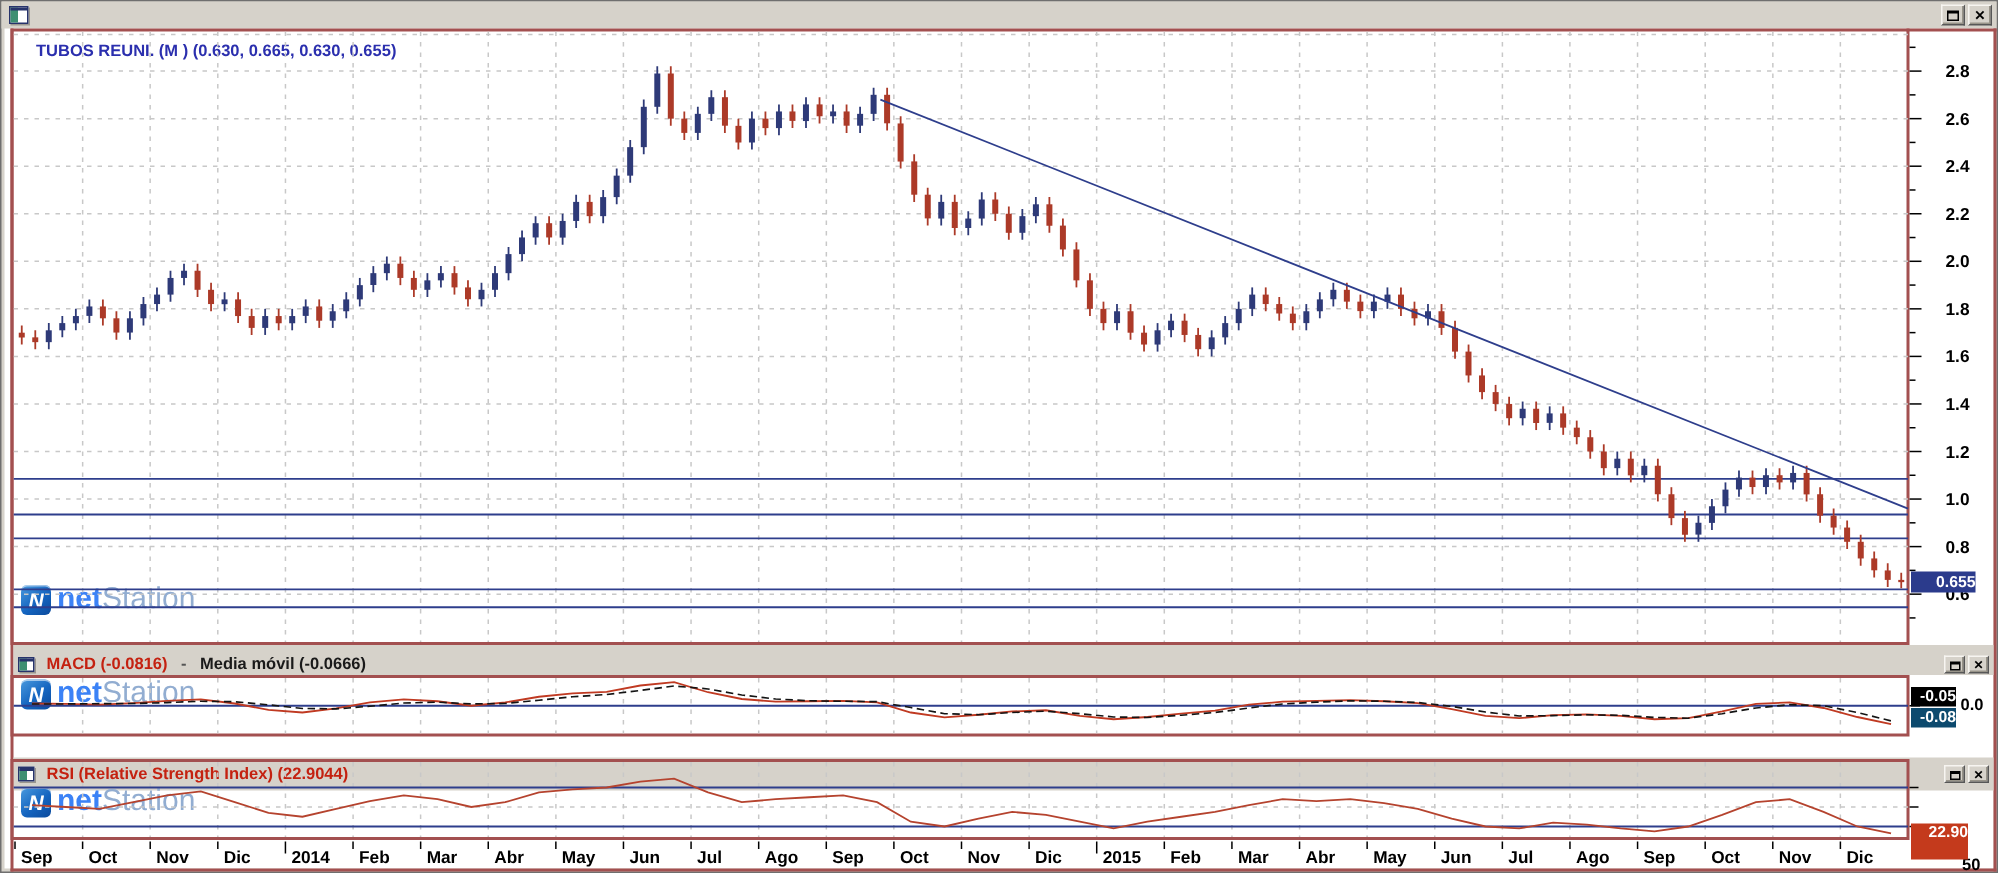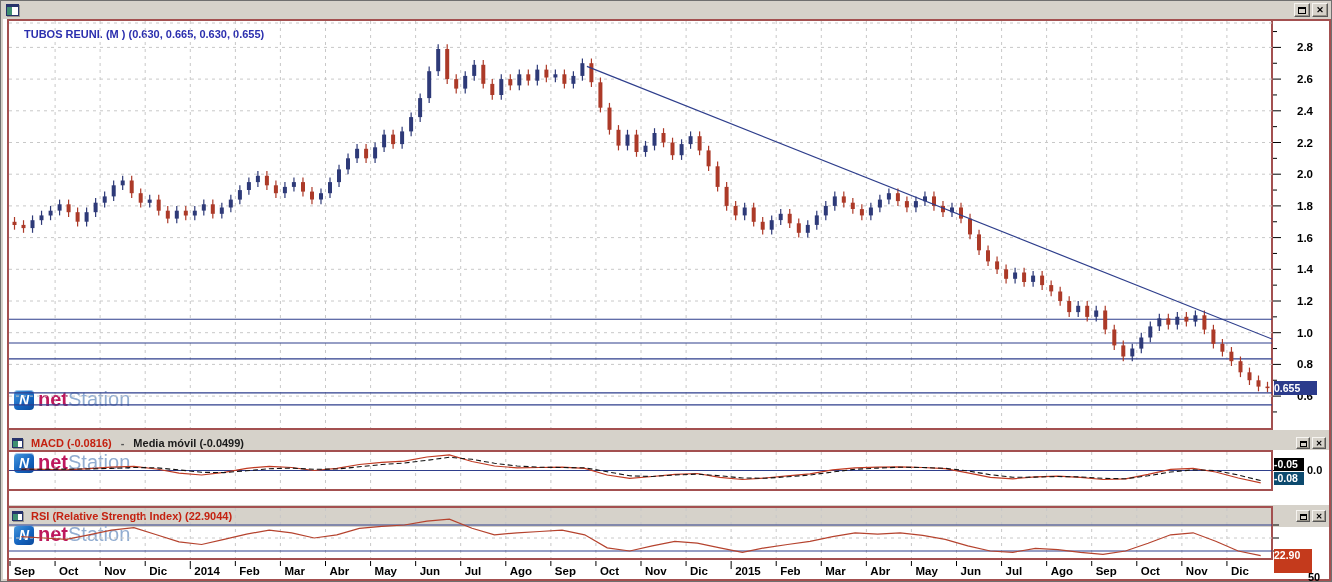--- a/index.html
+++ b/index.html
@@ -46,30 +46,30 @@
   .splitter    { position:absolute; left:9px;   top:430px;  width:1320px; height:6px;  background:#d6d2ca; }
   .month-strip { position:absolute; left:9px;   top:561px;  width:1320px; height:18px; }
 
   
   .watermark { position:absolute; display:flex; align-items:center; font-size:20px; z-index:1; }
   .wm-logo { width:20px; height:20px; margin-right:4px; border-radius:4px;
              background:linear-gradient(140deg,#4a9ade 0%,#1565c0 55%,#0b4a9c 100%);
              color:#fff; font-weight:bold; font-style:italic; font-size:14px;
              display:flex; align-items:center; justify-content:center;
              box-shadow: inset 0 1px 0 rgba(255,255,255,.55); }
-  .wm-net { font-weight:bold; color:#be185d; }
+  .wm-net { font-weight:bold; color:#3b82f6; }
   .wm-station { color:#92add1; }
   .wm-main { left:14px; top:388px; }
   .wm-macd { left:14px; top:451px; }
   .wm-rsi  { left:14px; top:523px; }
 
   #overlay { position:absolute; left:0; top:0; z-index:2; pointer-events:none; }
 
   
-  .tag { position:absolute; z-index:3; font-size:10.5px; font-weight:bold; text-align:left; color:#fff; line-height:13px; }
+  .tag { position:absolute; z-index:3; font-size:10.5px; font-weight:bold; text-align:right; color:#fff; line-height:13px; }
   .price-tag  { left:1274px; top:381px; width:43px; height:14px; background:#2b3b8c; line-height:14px; }
   .macd-black { left:1274px; top:458px; width:30px; height:13px; background:#000; }
   .macd-red   { left:1274px; top:472px; width:30px; height:13px; background:#0c4a6e; }
   .rsi-red    { left:1274px; top:549px; width:38px; height:24px; background:#c43a1c; }
   .axis-text  { position:absolute; z-index:3; font-size:11px; font-weight:bold; color:#000;text-align:center; }
   .macd-zero  { left:1307px; top:464px; }
   .rsi-mid    { left:1308px; top:531px;margin-top:40px; }
 </style>
 </head>
 <body>
@@ -107,21 +107,21 @@
   <div class="edge-right"></div>
   <div class="edge-top-ax"></div>
   <div class="edge-bottom"></div>
   <div id="main-frame" class="plot-frame"></div>
   <div class="splitter"></div>
 
   <div class="sub-bar macd-bar">
     <span class="tb-icon small"></span>
     <span class="red-label">MACD (-0.0816)</span>
     <span class="sep-label">-</span>
-    <span class="black-label">Media móvil (-0.0499)</span>
+    <span class="black-label">Media móvil (-0.0666)</span>
     <span class="tb-btns">
       <button class="win-btn small">
           <span class="glyph-max"></span>
         </button>
       <button class="win-btn small">✕</button>
     </span>
   </div>
   <div id="macd-frame" class="plot-frame"></div>
 
   <div class="sub-bar rsi-bar">

